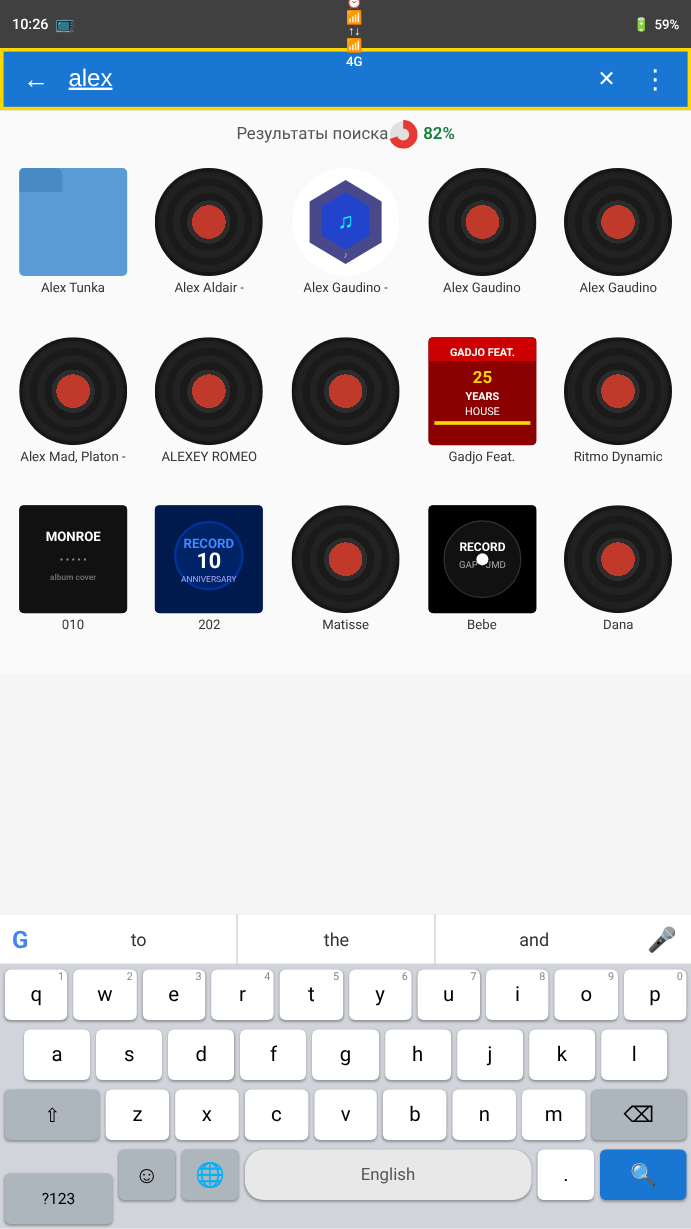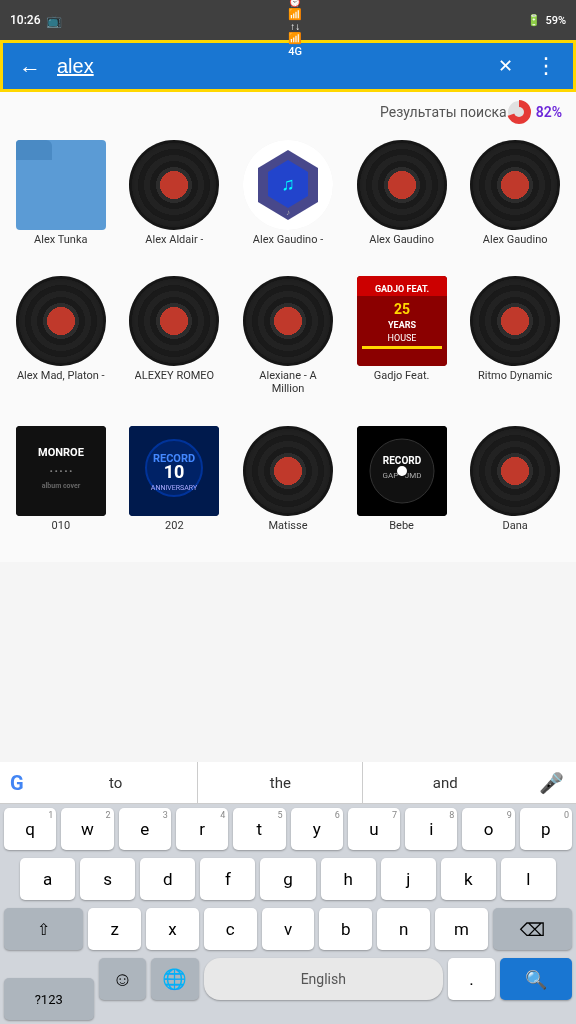--- a/index.html
+++ b/index.html
@@ -80,33 +80,33 @@
       border: none;
       padding: 2px 6px;
     }
 
     
     .results-header {
       background: #fafafa;
       padding: 8px 14px;
       display: flex;
       align-items: center;
-      justify-content: flex-end;
+      justify-content: center;
     }
     .results-label {
       font-size: 14px;
       color: #555;
     }
     .storage-badge {
       display: flex;
       align-items: center;
       gap: 5px;
       font-size: 14px;
       font-weight: 600;
-      color: #6d28d9;
+      color: #15803d;
     }
     .pie-icon {
       width: 24px;
       height: 24px;
     }
 
     
     .grid-container {
       background: #fafafa;
       padding: 8px 6px 4px 6px;
@@ -397,21 +397,20 @@
   <div class="grid-item">
     <div class="album-art">
       <div class="vinyl"></div>
     </div>
     <span class="item-label">ALEXEY ROMEO</span>
   </div>
   <div class="grid-item">
     <div class="album-art">
       <div class="vinyl"></div>
     </div>
-    <span class="item-label">Alexiane - A Million</span>
   </div>
   <div class="grid-item">
     <div class="album-art art-25years" style="width:90px;height:90px;border-radius:4px;overflow:hidden;">
       <svg width="90" height="90" viewBox="0 0 90 90">
         <rect width="90" height="90" fill="#8b0000"></rect>
         <rect x="0" y="0" width="90" height="20" fill="#cc0000"></rect>
         <text x="45" y="16" text-anchor="middle" fill="white" font-size="9" font-weight="bold">GADJO FEAT.</text>
         <text x="45" y="38" text-anchor="middle" fill="#FFD700" font-size="14" font-weight="bold">25</text>
         <text x="45" y="52" text-anchor="middle" fill="white" font-size="9" font-weight="bold">YEARS</text>
         <text x="45" y="65" text-anchor="middle" fill="white" font-size="9">HOUSE</text>

